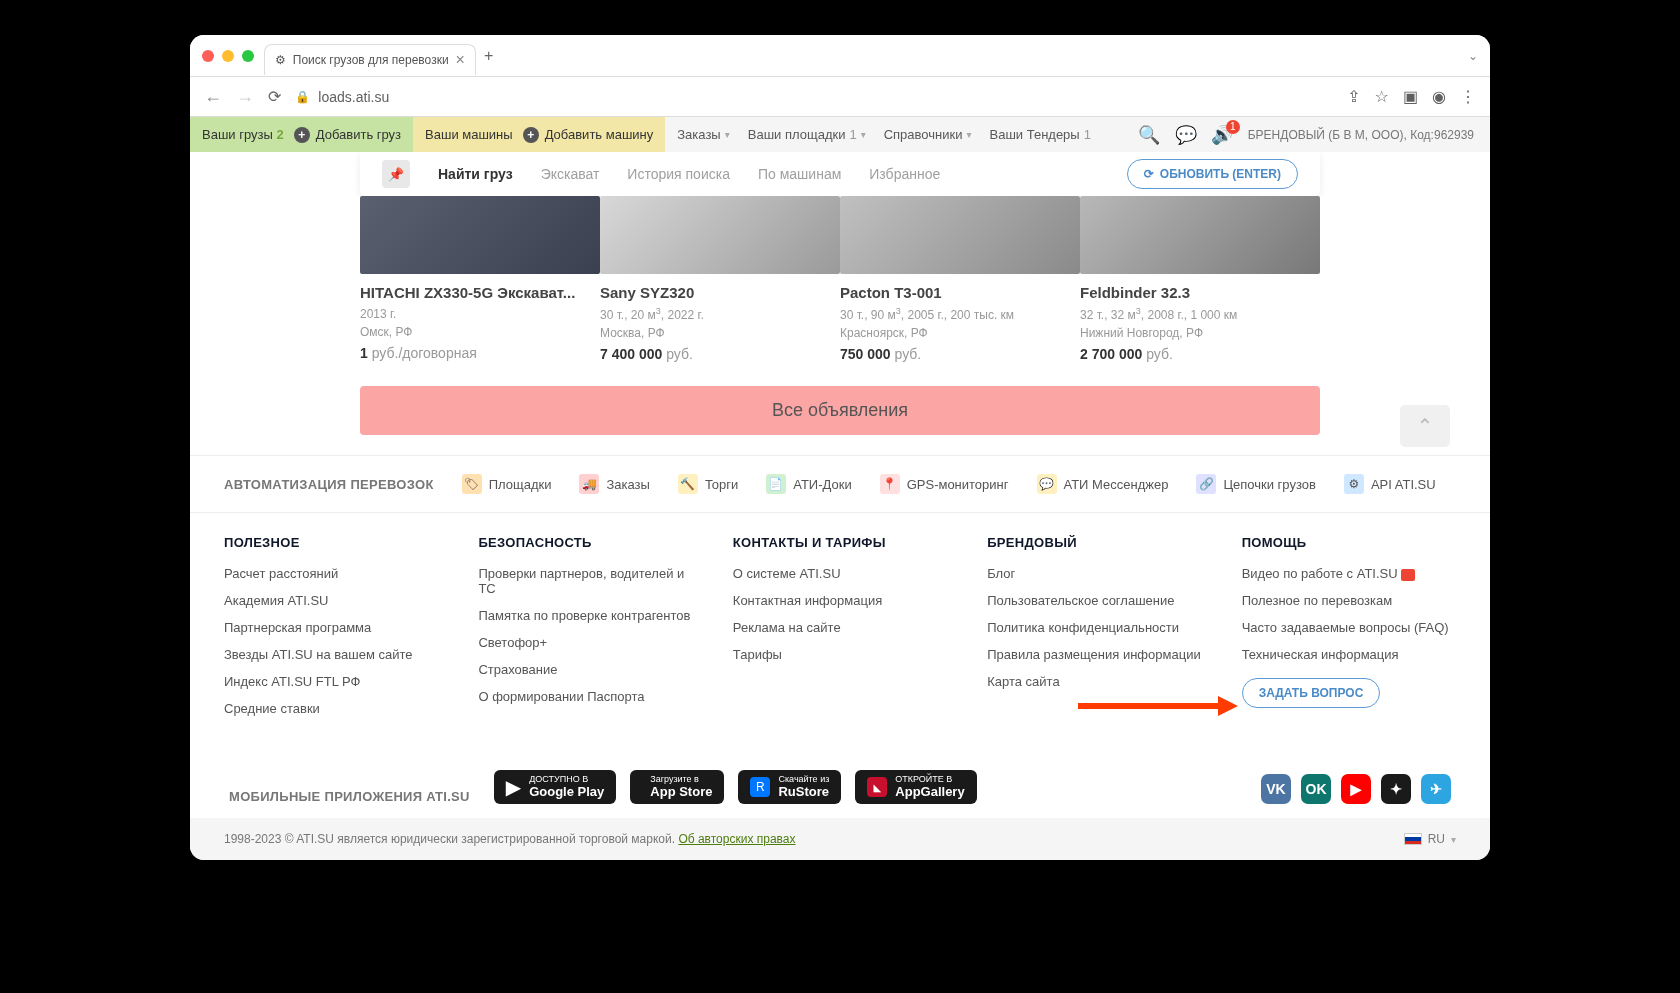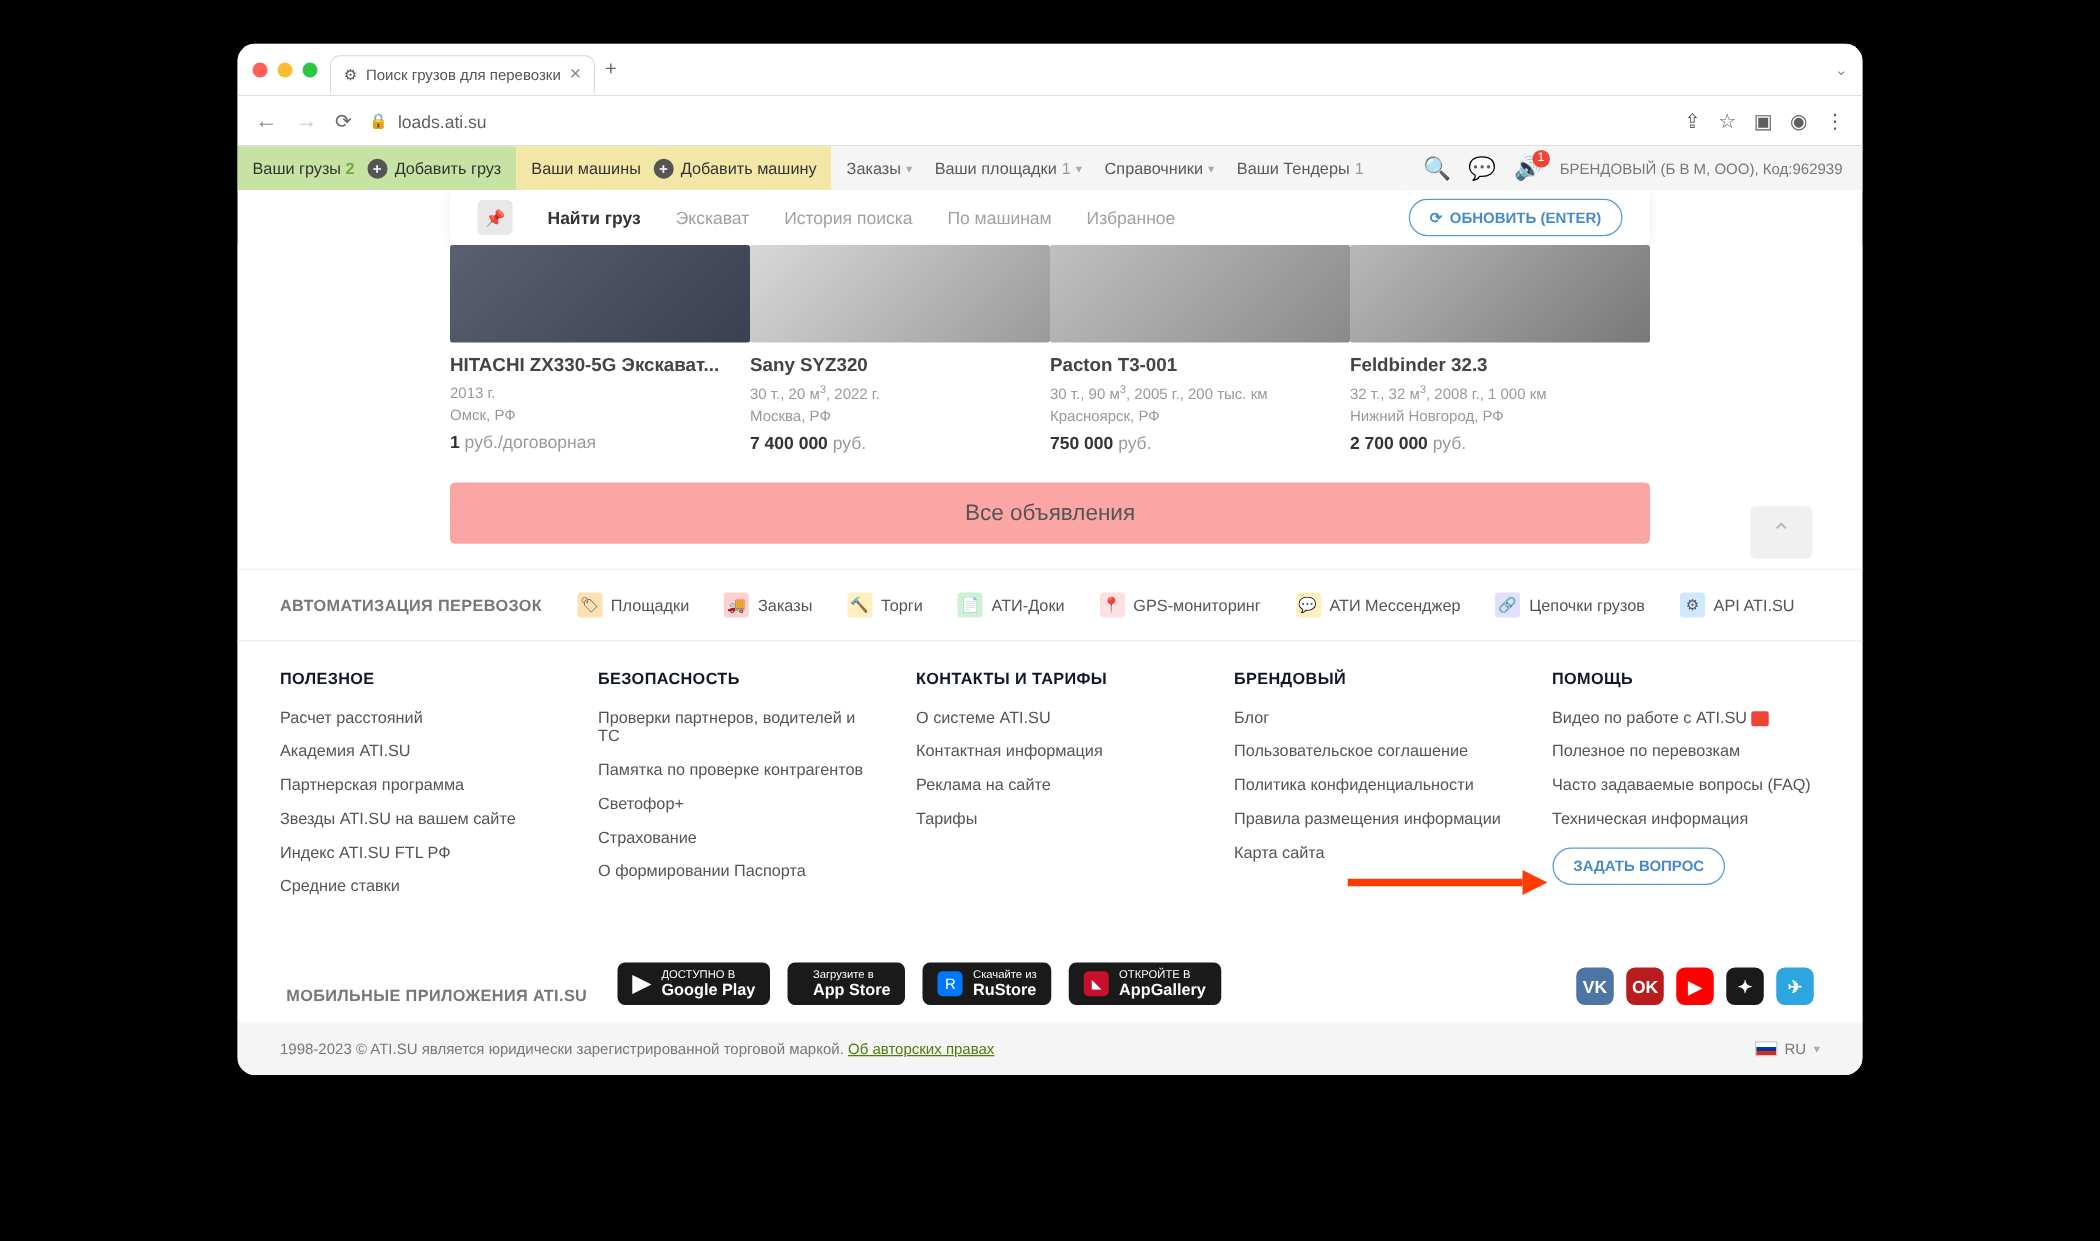--- a/index.html
+++ b/index.html
@@ -85,21 +85,21 @@
 .arrow-svg { position: absolute; right: 252px; bottom: 38px; }
 
 
 .apps-row { background: #fff; padding: 14px 39px; display: flex; align-items: flex-end; gap: 14px; }
 .apps-title { font-weight: 700; color: #777; font-size: 13px; letter-spacing: .3px; margin-right: 10px; }
 .store { background: #1a1a1a; color: #fff; border-radius: 6px; padding: 5px 12px; display: flex; align-items: center; gap: 8px; font-size: 9px; line-height: 1.1; }
 .store .big { font-size: 13px; font-weight: 600; }
 .store-ico { font-size: 20px; }
 .socials { margin-left: auto; display: flex; gap: 10px; }
 .soc { width: 30px; height: 30px; border-radius: 7px; display: flex; align-items: center; justify-content: center; color: #fff; font-size: 14px; font-weight: bold; }
-.vk { background: #4c75a3; } .ok { background: #b91c1c; } .yt { background: #ff0000; } .dz { background: #1a1a1a; } .tg { background: #2ca5e0; }
+.vk { background: #4c75a3; } .ok { background: #0f766e; } .yt { background: #ff0000; } .dz { background: #1a1a1a; } .tg { background: #2ca5e0; }
 
 
 .bottom { background: #f5f5f5; padding: 14px 34px; display: flex; align-items: center; font-size: 12px; color: #777; }
 .bottom a { color: #4d7c0f; text-decoration: underline; }
 .lang { margin-left: auto; display: flex; align-items: center; gap: 6px; }
 .flag { width: 18px; height: 12px; background: linear-gradient(#fff 33%,#0039a6 33% 66%,#d52b1e 66%); border: .5px solid #ccc; }
 </style>
 </head>
 <body>
 

